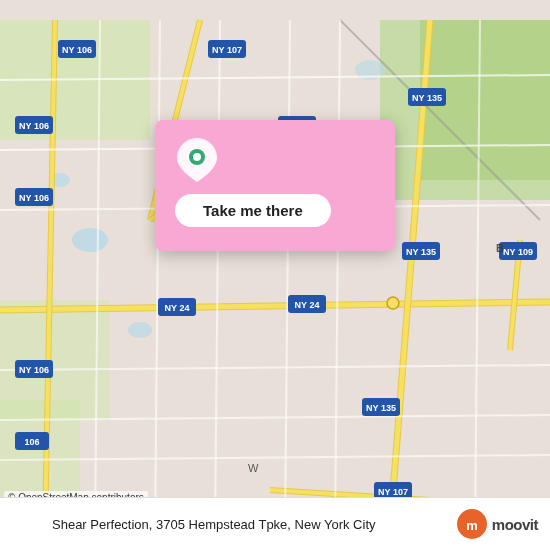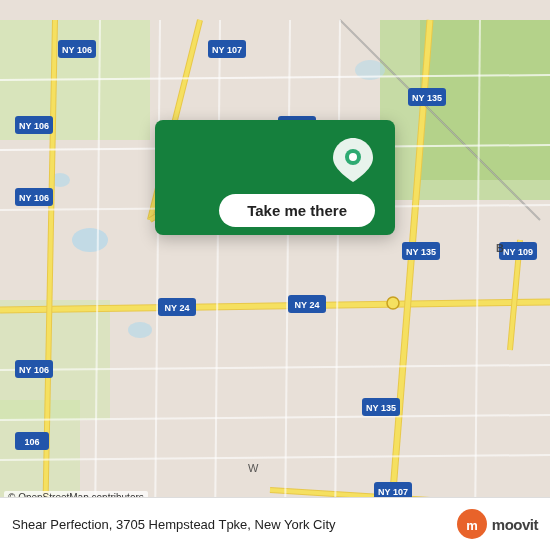--- a/index.html
+++ b/index.html
@@ -27,26 +27,26 @@
       position: absolute;
       top: 0; left: 0;
     }
 
     
     .popup-card {
       position: absolute;
       top: 120px;
       left: 155px;
       width: 240px;
-      background: #15803d;
+      background: #f9a8d4;
       border-radius: 8px;
       display: flex;
       flex-direction: column;
-      align-items: flex-end;
-      padding: 18px 20px 8px 20px;
+      align-items: flex-start;
+      padding: 18px 20px 24px 20px;
       box-shadow: 0 4px 16px rgba(0,0,0,0.25);
     }
 
     .popup-pin {
       width: 44px;
       height: 44px;
       margin-bottom: 10px;
       display: flex;
       align-items: center;
       justify-content: center;
@@ -77,20 +77,21 @@
       align-items: center;
       justify-content: space-between;
       border-top: 1px solid #ddd;
     }
 
     .bottom-bar-text {
       font-size: 13px;
       color: #222;
       font-weight: 500;
       flex: 1;
+      margin-left: 40px;
     }
 
     .moovit-logo {
       display: flex;
       align-items: center;
       gap: 4px;
     }
 
     .moovit-logo-icon {
       width: 32px;

